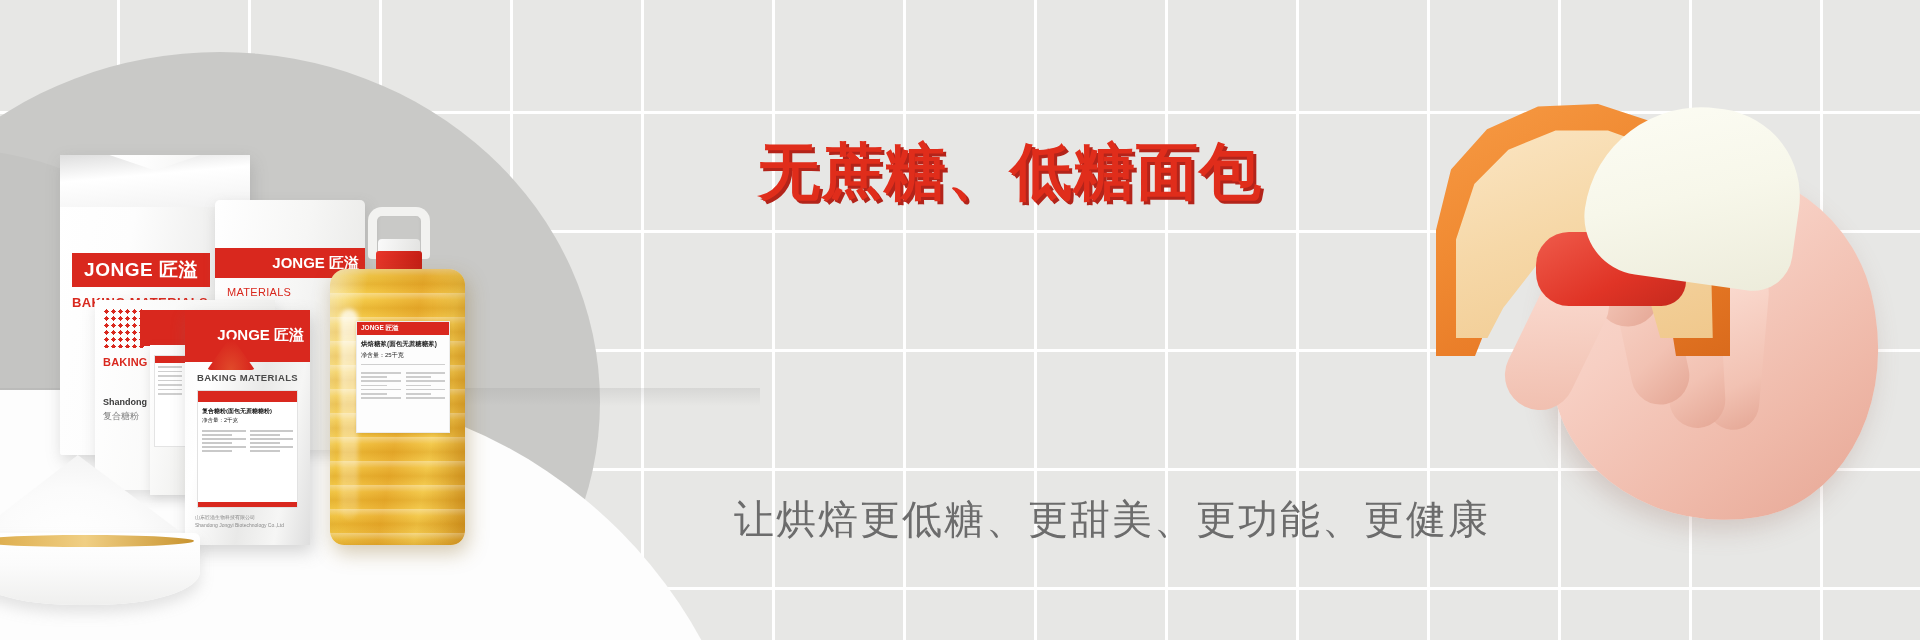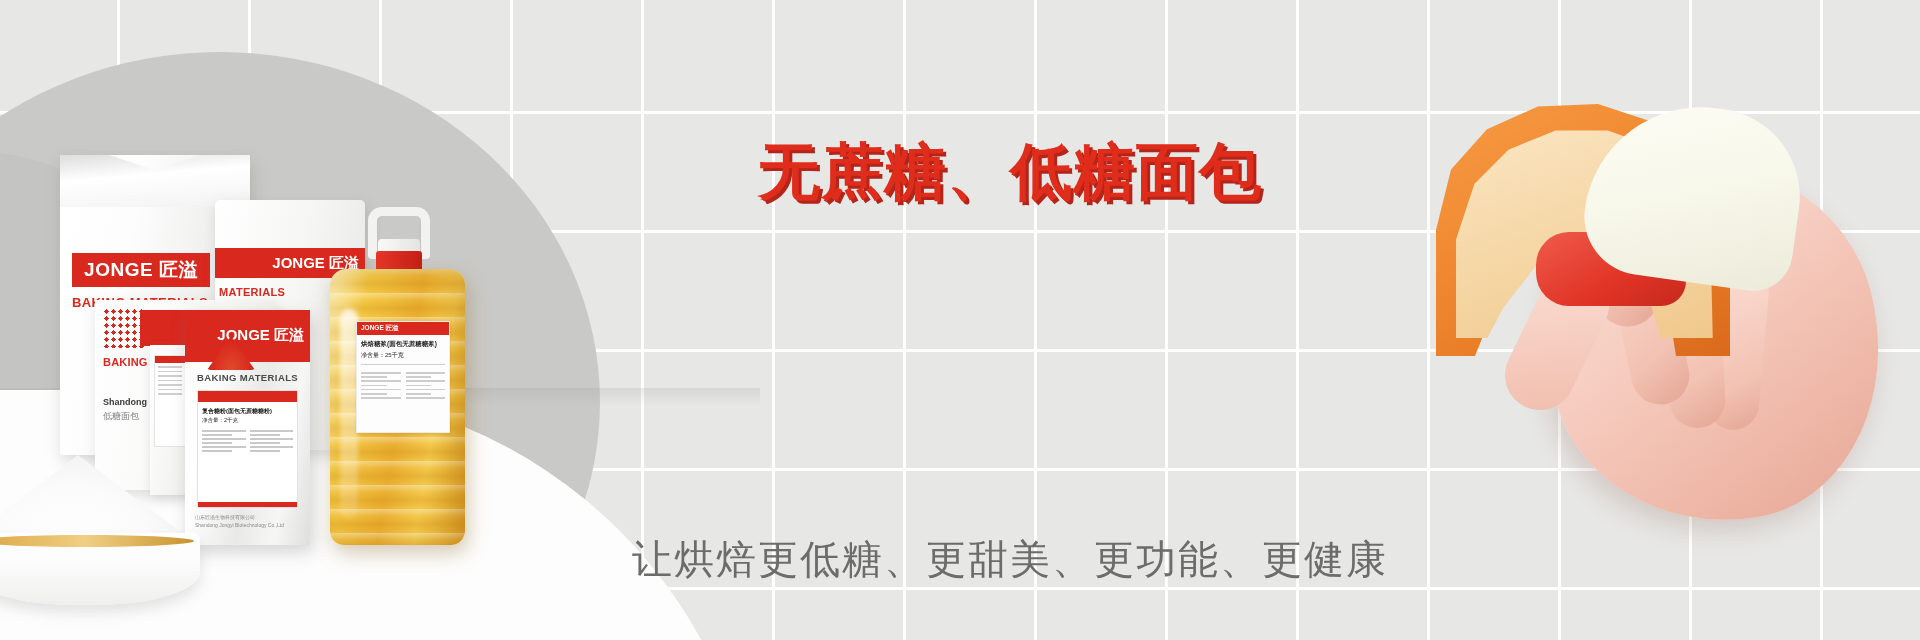--- a/index.html
+++ b/index.html
@@ -88,22 +88,22 @@
     background:linear-gradient(100deg,#ffffff 0%,#f6f6f5 50%,#e6e6e4 100%);
     border-radius:5px;
     box-shadow:2px 6px 14px rgba(120,120,120,.25);
   }
   .sack-b .logo-bar{
     position:absolute; left:0px; top:48px; width:150px; height:30px;
     background:#d9281e; display:flex; align-items:center; justify-content:flex-end;
     padding-right:6px;
   }
   .sack-b .bm{
-    position:absolute; left:4px; top:86px;
-    font-size:11px; font-weight:700; color:#d9281e; letter-spacing:.3px;
+    position:absolute; left:12px; top:86px;
+    font-size:11px; font-weight:400; color:#d9281e; letter-spacing:.3px;
   }
 
   
   .carton{
     left:95px; top:300px; width:180px; height:190px;
     background:linear-gradient(100deg,#ffffff 0%,#f7f7f6 60%,#ebebe9 100%);
     box-shadow:2px 6px 14px rgba(120,120,120,.22);
   }
   .carton .band{
     position:absolute; left:45px; top:10px; right:0; height:36px; background:#d9281e;
@@ -274,22 +274,22 @@
   .tags{
     position:absolute; left:0; top:328px; width:100%;
     text-align:center;
     font-size:34px; color:#3d3d3d; letter-spacing:2px;
     font-family:"DejaVu Sans","Liberation Sans",sans-serif;
     white-space:nowrap;
   }
   .tags .bar{ color:#3d3d3d; margin:0 10px; font-weight:300; }
 
   .tagline{
-    position:absolute; left:-110px; top:532px; width:960px;
-    text-align:center;
+    position:absolute; left:-110px; top:492px; width:960px;
+    text-align:right;
     font-size:40px; color:#6c6c6c; letter-spacing:2px;
     font-family:"DejaVu Sans","Liberation Sans",sans-serif;
     white-space:nowrap;
   }
 
   
   .bread-hand{ position:absolute; left:1430px; top:70px; width:500px; height:480px; }
 
   .hand{
     position:absolute; left:118px; top:96px; width:330px; height:356px;
@@ -369,21 +369,21 @@
       </div>
       <div class="bm">MATERIALS</div>
     </div>
 
     <div class="pkg carton">
       <div class="band"></div>
       <div class="dots"></div>
       <div class="bm">BAKING MATERIALS</div>
       <div class="cn">
         <b>Shandong</b><br>
-        <span>低糖面包</span>
+        <span>复合糖粉</span>
       </div>
     </div>
 
     <div class="pkg minibox">
       <div class="lab">
         <div class="lred"></div>
         <div class="ln"></div>
         <div class="ln"></div>
         <div class="ln"></div>
         <div class="ln"></div>

